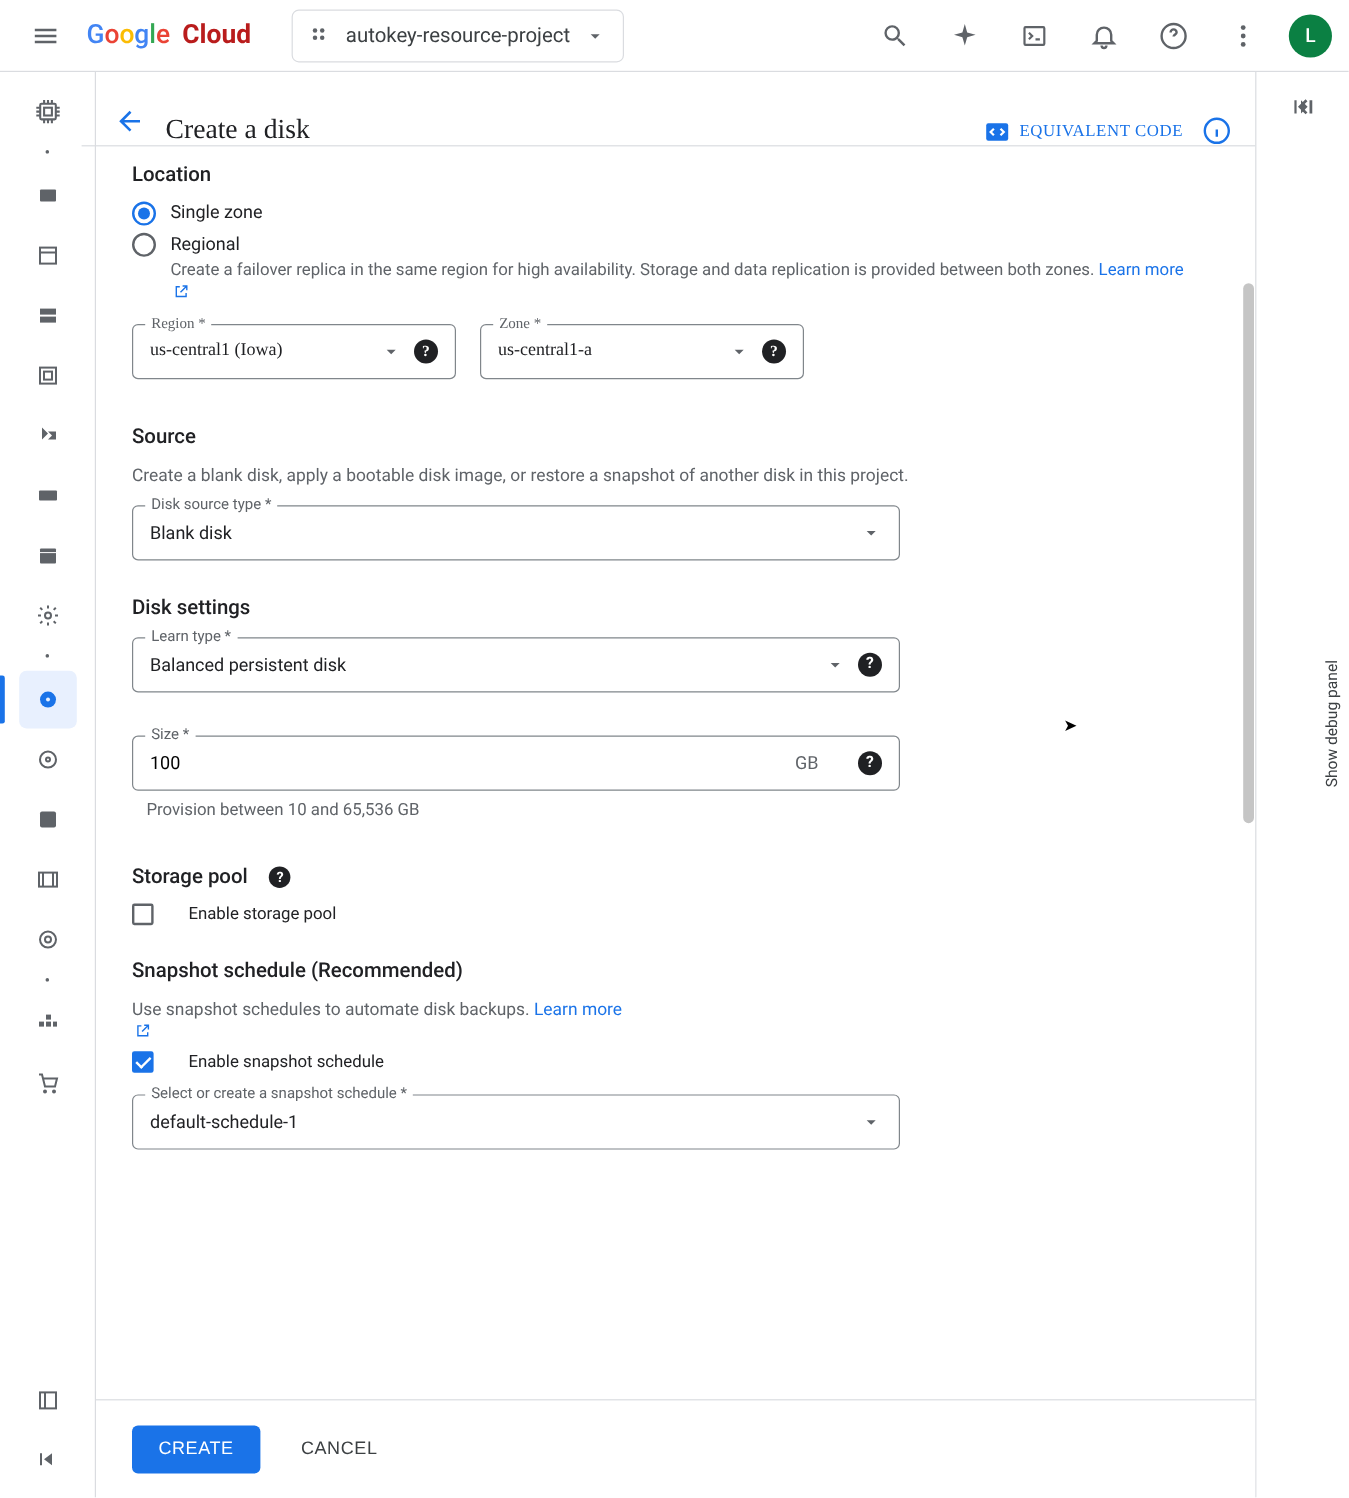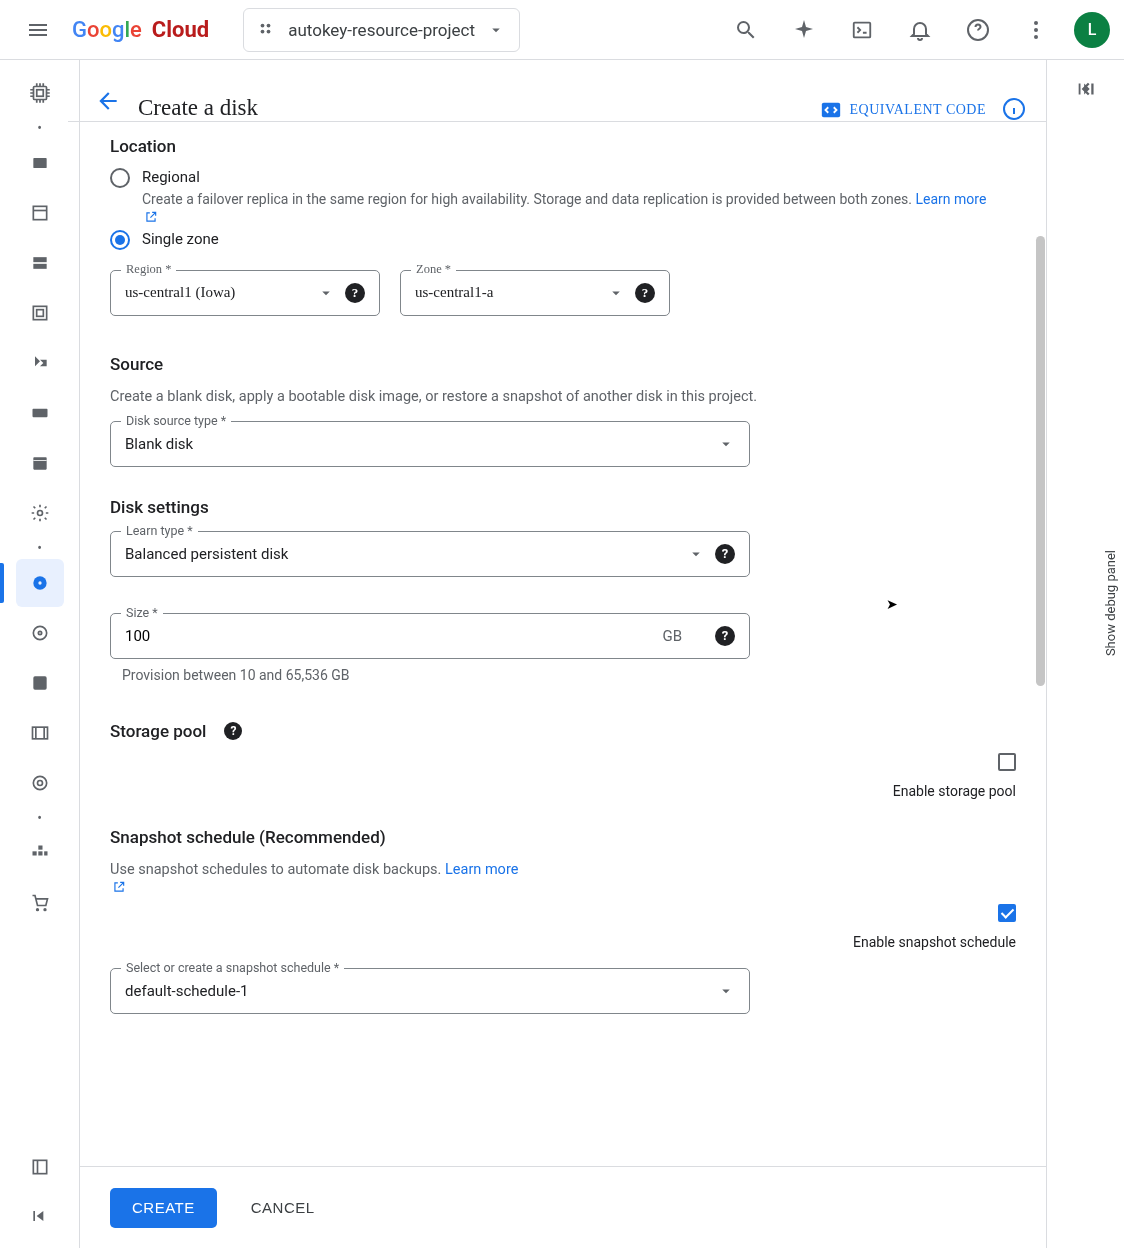--- a/index.html
+++ b/index.html
@@ -300,24 +300,23 @@
   border: none;
   outline: none;
   flex: 1;
   font-size: 15px;
   font-family: inherit;
 }
 .unit { font-size: 15px; color: #5f6368; margin-right: 8px; }
 .helper-text { font-size: 14px; color: #5f6368; margin: 8px 0 0 12px; }
 
 .checkbox-row {
-  display: flex; align-items: flex-end; gap: 12px;
+  display: flex; align-items: center; gap: 29px;
   margin-bottom: 10px;
   cursor: pointer;
-  flex-direction: column;
 }
 .checkbox {
   width: 18px; height: 18px;
   border: 2px solid #5f6368;
   border-radius: 2px;
 }
 .checkbox.checked {
   background: #1a73e8;
   border-color: #1a73e8;
   display: flex; align-items: center; justify-content: center;
@@ -594,39 +593,39 @@
     <svg width="24" height="24" viewBox="0 0 24 24" fill="none" stroke="currentColor" stroke-width="2">
         <circle cx="12" cy="12" r="10"></circle>
         <path d="M12 8h.01M11 12h1v4h1"></path>
       </svg>
   </div>
 </div>
 
 <div class="main">
 
   <div class="section-title">Location</div>
+  <div class="radio-row">
+    <div class="radio-circle checked"></div>
+    <div class="radio-label">Single zone</div>
+  </div>
   <div class="radio-row" style="align-items:flex-start">
     <div class="radio-circle"></div>
     <div>
       <div class="radio-label">Regional</div>
       <div class="radio-desc">
         <span>Create a failover replica in the same region for high availability. Storage and data replication is provided between both zones.</span>
         <span class="link">
           <span>Learn more</span>
           <svg class="ext-icon" width="14" height="14" viewBox="0 0 24 24" fill="none" stroke="#1a73e8" stroke-width="2">
               <path d="M14 4h6v6M20 4l-9 9M19 14v5H5V5h5"></path>
             </svg>
         </span>
       </div>
     </div>
   </div>
-  <div class="radio-row">
-    <div class="radio-circle checked"></div>
-    <div class="radio-label">Single zone</div>
-  </div>
 
   <div class="form-row">
     <div class="select-field w-half">
       <div class="field-label">Region *</div>
       <div class="field-value">us-central1 (Iowa)</div>
       <svg class="dropdown-arrow" width="18" height="18" viewBox="0 0 24 24" fill="currentColor">
           <path d="M7 10l5 5 5-5z"></path>
         </svg>
       <div class="help-circle">?</div>
     </div>

